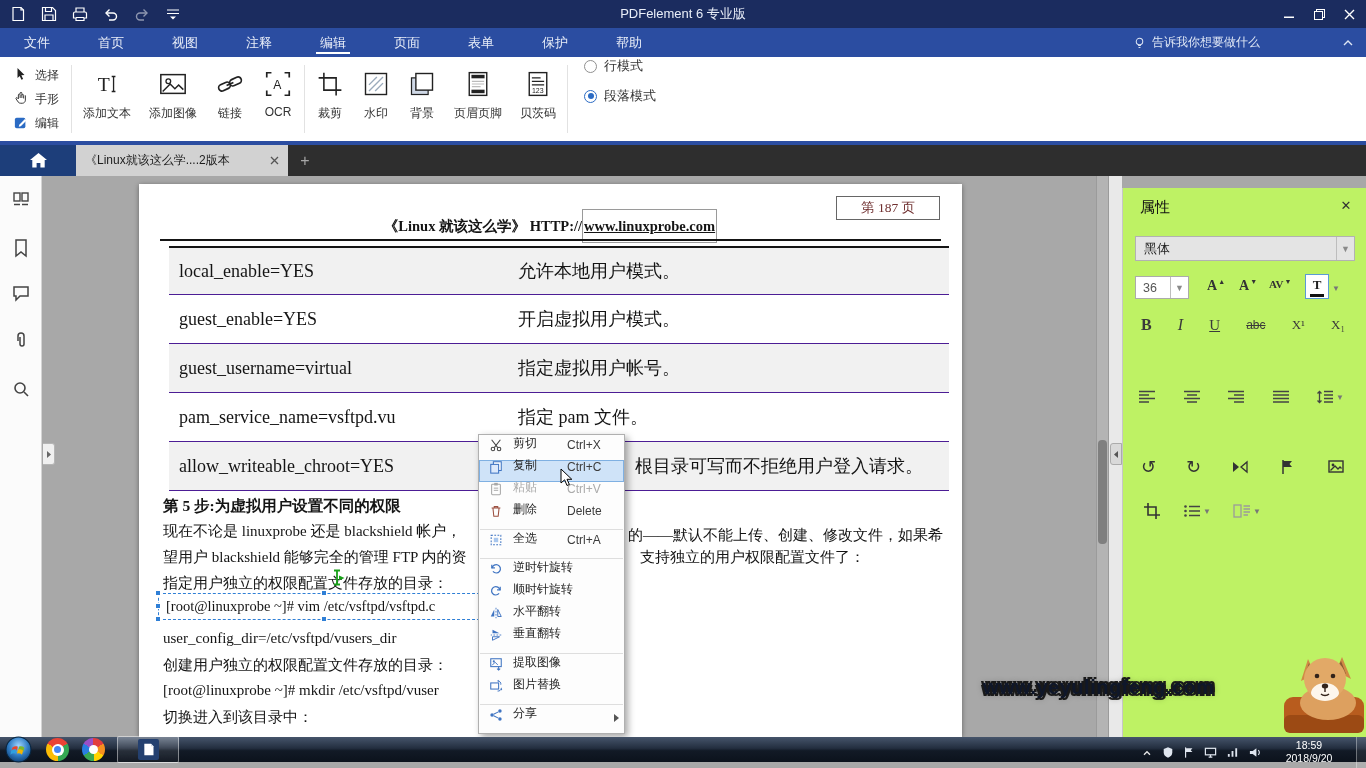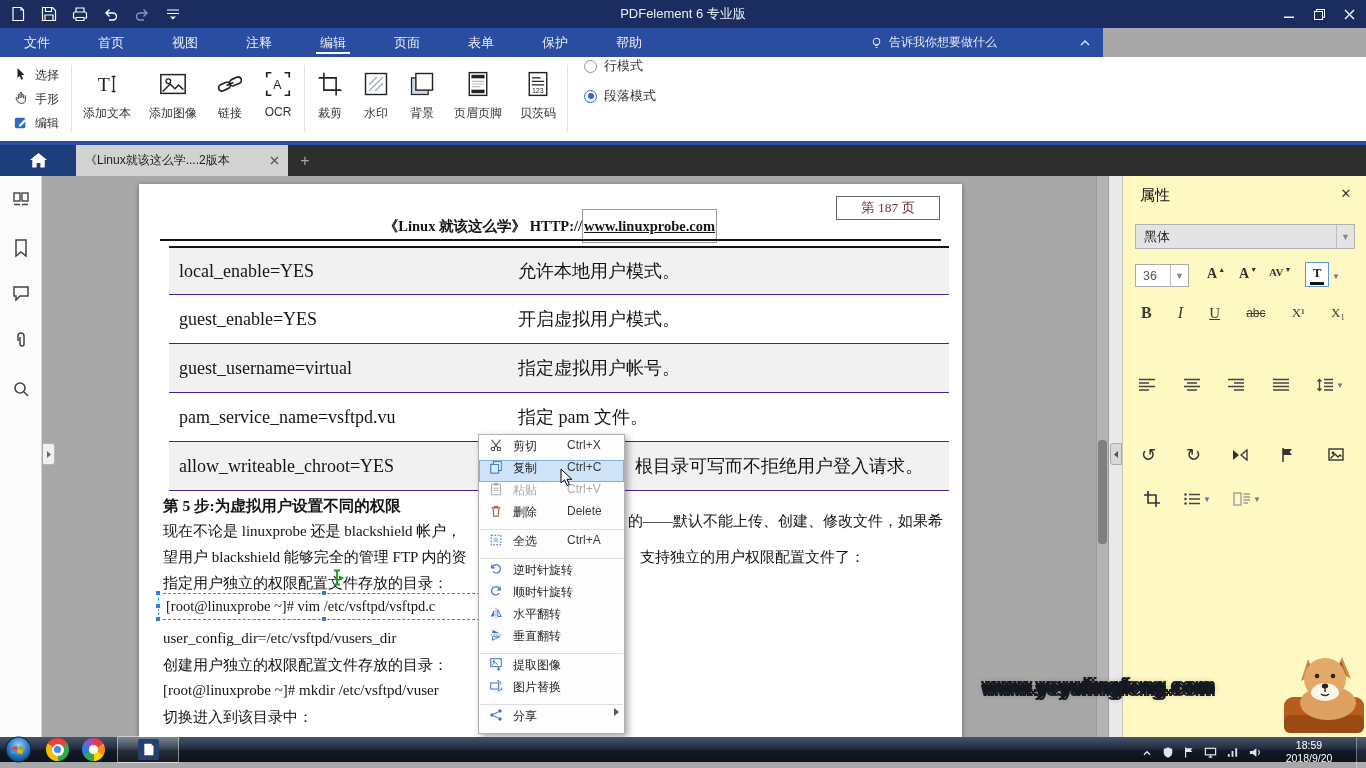--- a/index.html
+++ b/index.html
@@ -10,21 +10,21 @@
 
 #titlebar{position:absolute;top:0;left:0;width:1366px;height:28px;background:#1b2c5f;display:flex;align-items:center;z-index:20}
 .tb-left{display:flex;align-items:center;gap:13px;padding-left:9px}
 .tbicon{display:flex;align-items:center;justify-content:center;width:18px;height:18px}
 .dim{opacity:.5}
 .tb-title{position:absolute;left:0;right:0;text-align:center;font-size:13px;color:#e9eef8;pointer-events:none}
 .tb-controls{position:absolute;right:2px;top:0;height:28px;display:flex}
 .winbtn{width:30px;height:28px;display:flex;align-items:center;justify-content:center}
 
 
-#menubar{position:absolute;top:28px;left:0;width:1103px;height:29px;background:#2b4da1;display:flex;align-items:stretch;color:#e9eef8;z-index:20}
+#menubar{position:absolute;top:28px;left:0;width:1366px;height:29px;background:#2b4da1;display:flex;align-items:stretch;color:#e9eef8;z-index:20}
 .menu-item{padding:0 24px;display:flex;align-items:center;font-size:13px;position:relative}
 .menu-item.active::after{content:"";position:absolute;left:20px;right:20px;bottom:3px;height:2px;background:#fff}
 .menu-right{position:absolute;right:106px;top:0;height:29px;display:flex;align-items:center;gap:6px;font-size:12px;color:#dfe7f5}
 .menu-chevron{position:absolute;right:12px;top:0;height:29px;display:flex;align-items:center}
 
 
 #ribbon{position:absolute;top:57px;left:0;width:1366px;height:88px;background:#fff;border-bottom:4px solid #2b4da1;display:flex;z-index:20}
 .small-tools{display:flex;flex-direction:column;justify-content:center;gap:7px;padding:0 10px 0 14px}
 .stool{display:flex;align-items:flex-start;gap:7px;font-size:12px;color:#333}
 .vdiv{width:1px;background:#e2e2e2;margin:8px 2px}
@@ -67,21 +67,21 @@
 .cmdtext{position:absolute;left:7px;top:0;line-height:25px;font-size:14.5px;white-space:nowrap}
 .handle{position:absolute;width:6px;height:6px;background:#2f7fd6;border:1px solid #fff}
 .paste-cursor{position:absolute;left:194px;top:385px}
 .vscroll{position:absolute;right:0;top:0;width:12px;height:561px;background:#b4b4b4;border-left:1px solid #9b9b9b}
 .vthumb{position:absolute;left:1px;width:9px;top:264px;height:104px;background:#7f7f7f;border-radius:4px}
 .expand-left{position:absolute;left:43px;top:443px;width:12px;height:22px;background:#f0f0f0;border:1px solid #b5b5b5;border-left:none;border-radius:0 3px 3px 0;display:flex;align-items:center;justify-content:center;z-index:15}
 #midstrip{position:absolute;top:176px;left:1108px;width:14px;height:561px;background:#e9e9e9;border-left:1px solid #9b9b9b;z-index:10}
 .collapse-right{position:absolute;left:1px;top:267px;width:12px;height:22px;background:#d9d9d9;border:1px solid #ababab;border-radius:3px 0 0 3px;display:flex;align-items:center;justify-content:center}
 
 
-#rightpanel{position:absolute;top:176px;left:1122px;width:244px;height:561px;background:#fef9c3;border-left:1px solid #c6c6c6;z-index:10}
+#rightpanel{position:absolute;top:188px;left:1122px;width:244px;height:561px;background:#bef264;border-left:1px solid #c6c6c6;z-index:10}
 .rp-title{position:absolute;left: 17px;top:10px;font-size:15px;color:#111}
 .rp-close{position:absolute;right:12px;top:9px;width:16px;height:16px;display:flex;align-items:center;justify-content:center;color:#333;font-size:13px}
 .fontsel{position:absolute;left:12px;top:48px;width:220px;height:25px;background:#e4e4e4;border:1px solid #b2b2b2;display:flex;align-items:center}
 .fontsel .selval{padding-left:8px;font-size:13px;color:#222;flex:1}
 .combo-caret{width:18px;height:100%;border-left:1px solid #bdbdbd;display:flex;align-items:center;justify-content:center;color:#8a8a8a;font-size:9px}
 .sizesel{position:absolute;left:12px;top:88px;width:54px;height:23px;background:#fff;border:1px solid #ababab;display:flex;align-items:center}
 .sizesel .selval{padding-left:7px;font-size:12.5px;color:#555;flex:1}
 .fbtn{position:absolute;top:90px;display:flex;align-items:flex-start;color:#333;font-size:14px;font-weight:bold;font-family:"Liberation Serif",serif}
 .fbtn small{font-size:7px;margin-left:1px;font-family:"Liberation Sans",sans-serif}
 .tcolor{position:absolute;top:86px;left:182px;width:24px;height:25px;border:1px solid #5b9bd5;display:flex;flex-direction:column;align-items:center;justify-content:center;font-family:"Liberation Serif",serif;font-weight:bold;font-size:13px;color:#222;background:#fff}
@@ -95,21 +95,21 @@
 .bt-sup,.bt-sub{font-size:13px;font-family:"Liberation Serif",serif}
 .alignrow{position:absolute;left:15px;top:202px;width:206px;display:flex;align-items:center;justify-content:space-between}
 .transrow{position:absolute;left:18px;top:270px;width:204px;display:flex;align-items:center;justify-content:space-between;color:#333}
 .croprow{position:absolute;left:20px;top:314px;display:flex;align-items:center;gap:22px}
 .caret{font-size:8px;color:#777;margin-left:2px}
 .glyph18{font-size:18px;color:#333;line-height:18px;font-family:"DejaVu Sans",sans-serif}
 .icwrap{display:flex;align-items:center}
 
 
 #contextmenu{position:absolute;left:478px;top:434px;width:147px;background:#fdfdfd;border:1px solid #b0b0b0;box-shadow:3px 3px 7px rgba(0,0,0,.35);padding:3px 0;z-index:60;font-size:12px;color:#1f1f1f}
-.cm-item{height:22px;display:flex;align-items:flex-start;padding:0 5px 0 7px}
+.cm-item{height:22px;display:flex;align-items:flex-end;padding:0 5px 8px 7px}
 .cm-ic{width:20px;display:flex;justify-content:center;margin-right:7px;flex:none}
 .cm-label{min-width:46px;white-space:nowrap}
 .cm-short{flex:1;color:#3c3c3c;padding-left:8px}
 .cm-item.hl{background:#cfe3f8;box-shadow:inset 0 0 0 1px #7fb0e2}
 .cm-item.dis{color:#ababab}
 .cm-item.dis .cm-short{color:#ababab}
 .cm-sep{height:1px;background:#dedede;margin:3px 1px}
 .cm-sub{width:0;height:0;border-left:5px solid #555;border-top:4px solid transparent;border-bottom:4px solid transparent;margin-left:auto}
 
 
@@ -430,21 +430,21 @@
       <span class="tparam">pam_service_name=vsftpd.vu</span>
       <span class="tdesc">指定 pam 文件。</span>
     </div>
     <div class="trow odd" style="top:258px">
       <span class="tparam">allow_writeable_chroot=YES</span>
       <span class="tdesc shift">根目录可写而不拒绝用户登入请求。</span>
     </div>
 
     <div class="stepheading">第 5 步:为虚拟用户设置不同的权限</div>
     <span class="pline" style="left:24px;top:338px">现在不论是 linuxprobe 还是 blackshield 帐户，</span>
-    <span class="pline" style="left:489px;top:328px">的——默认不能上传、创建、修改文件，如果希</span>
+    <span class="pline" style="left:489px;top:342px">的——默认不能上传、创建、修改文件，如果希</span>
     <span class="pline" style="left:24px;top:364px">望用户 blackshield 能够完全的管理 FTP 内的资</span>
     <span class="pline" style="left:24px;top:390px">指定用户独立的权限配置文件存放的目录：</span>
     <span class="pline" style="left:501px;top:364px">支持独立的用户权限配置文件了：</span>
 
     <span class="paste-cursor">
       <svg width="12" height="17" viewBox="0 0 12 17">
           <path d="M1 1.5h6M1 15.5h6M4 1.5v14" stroke="#18a018" stroke-width="1.8" fill="none"></path>
           <path d="M6 6.5l5.5 2.5L6 11.5z" fill="#18a018"></path>
         </svg>
     </span>

